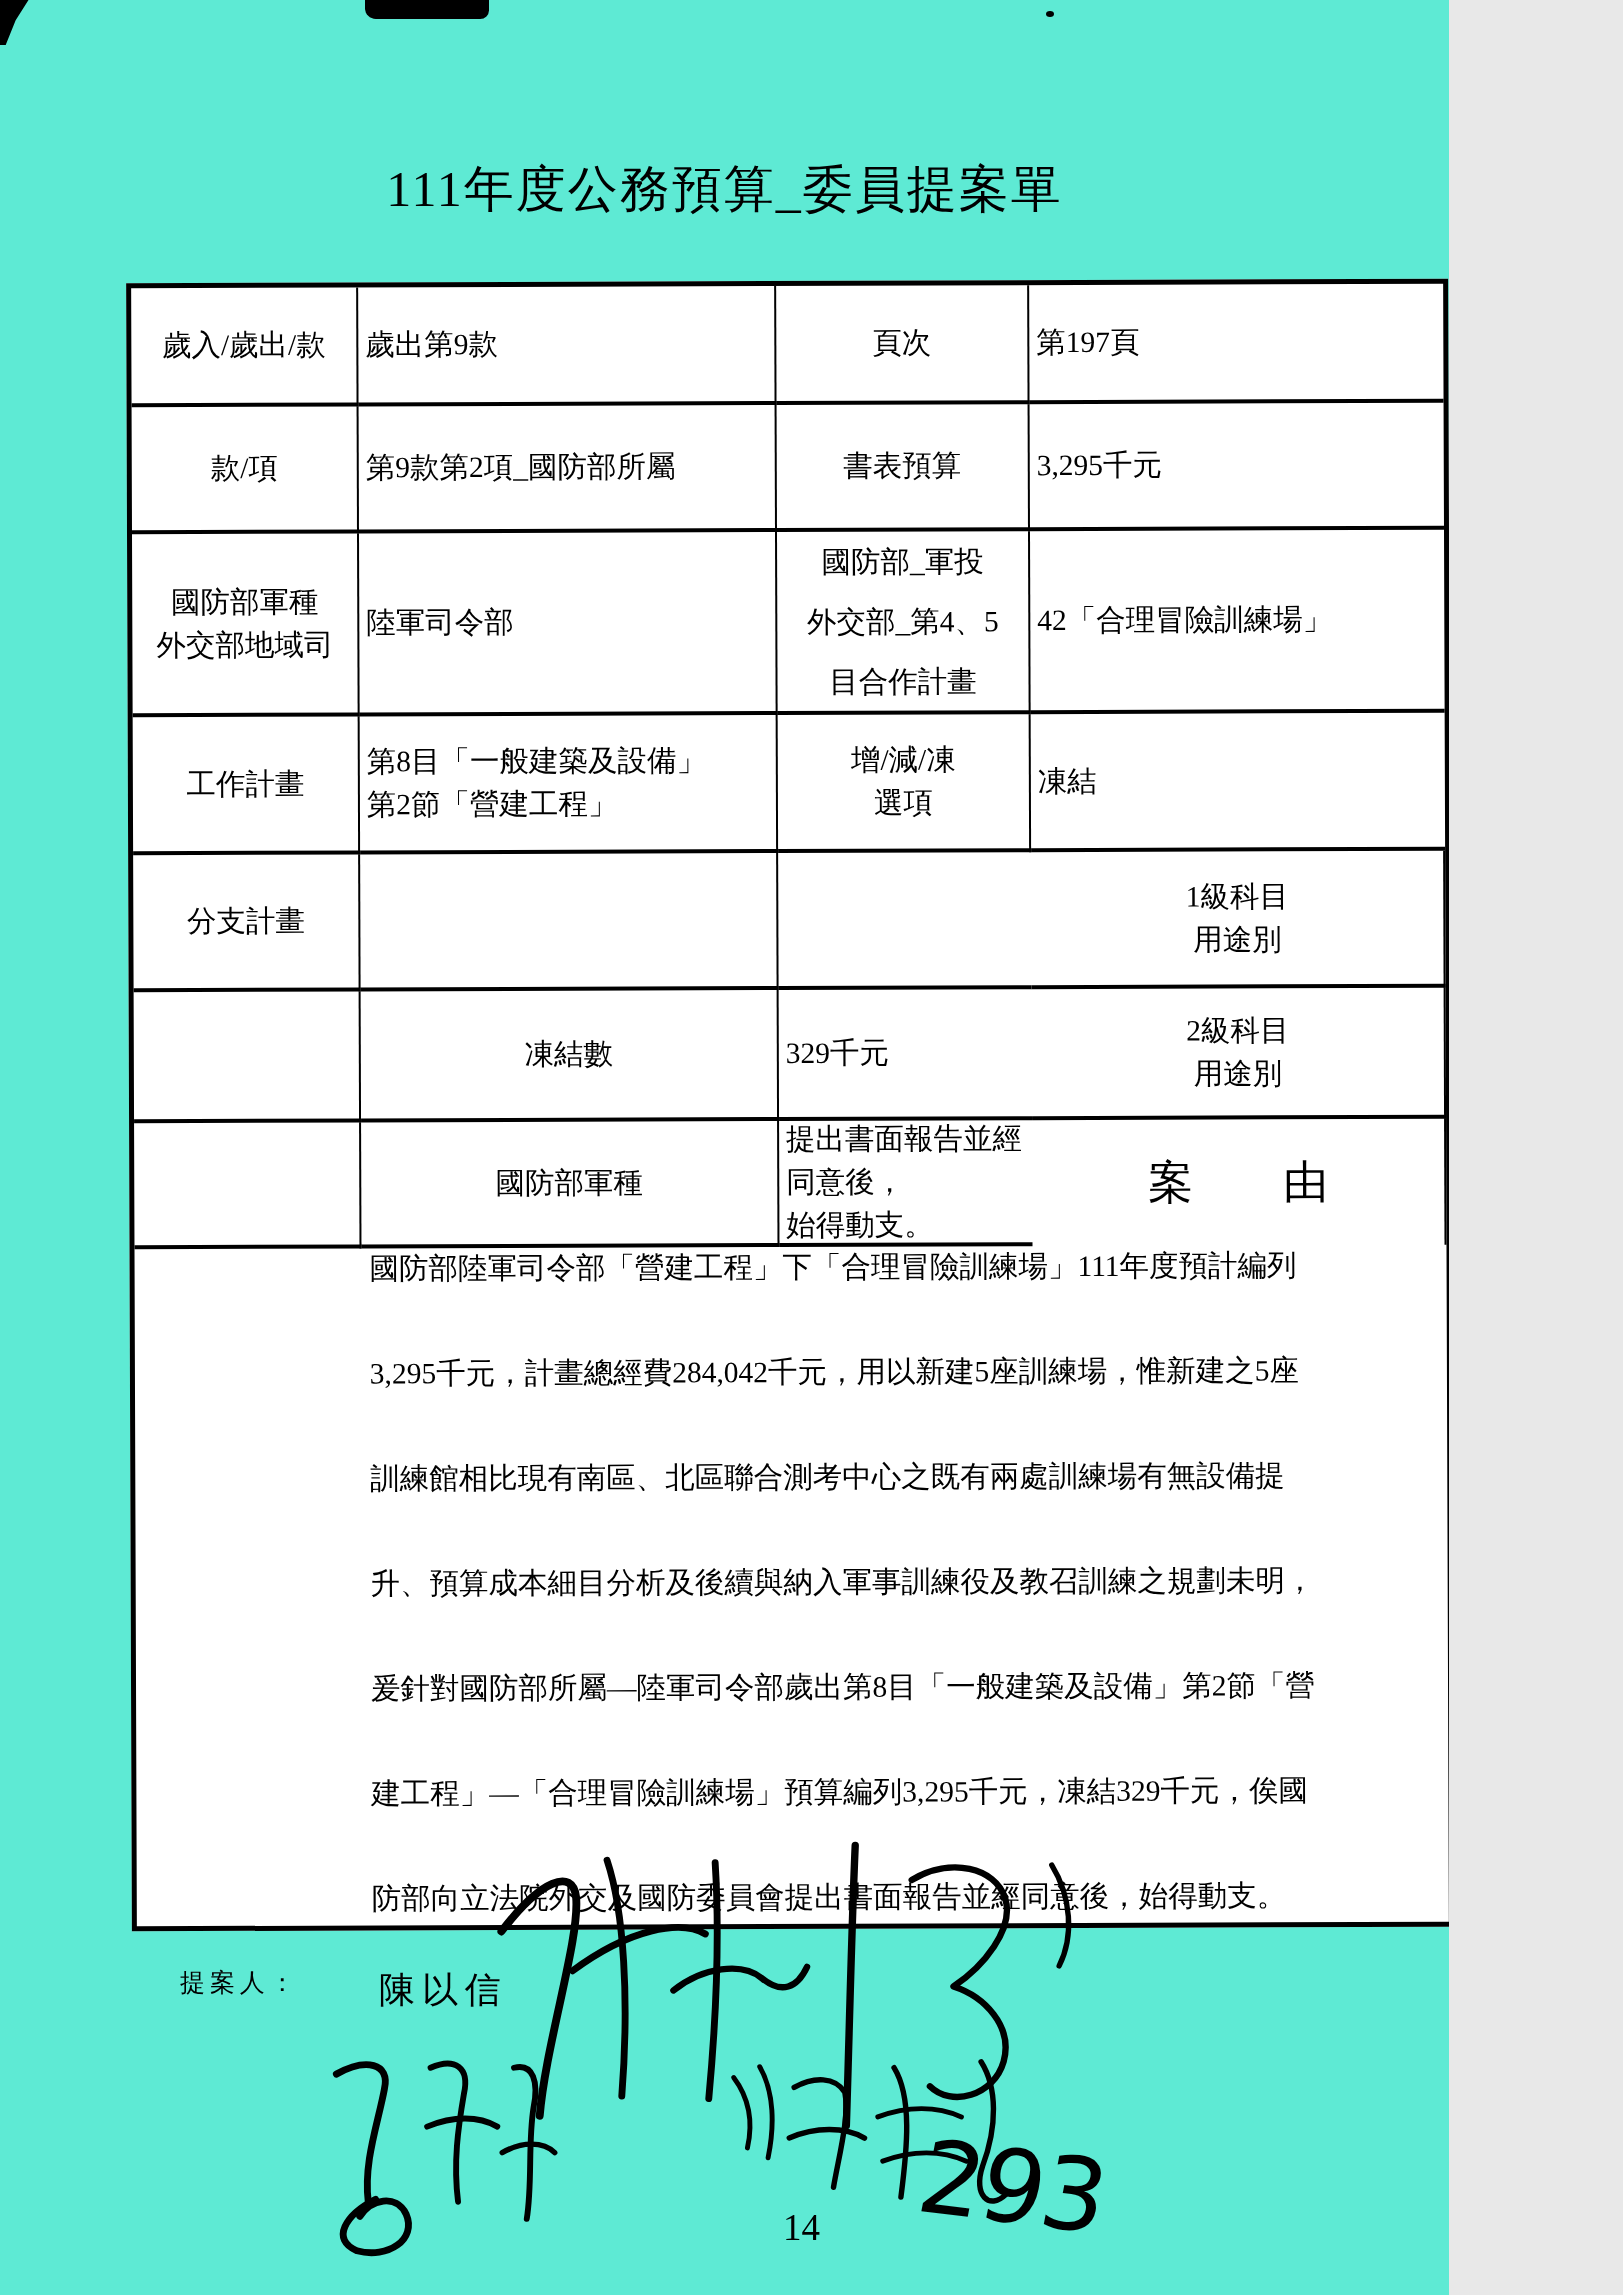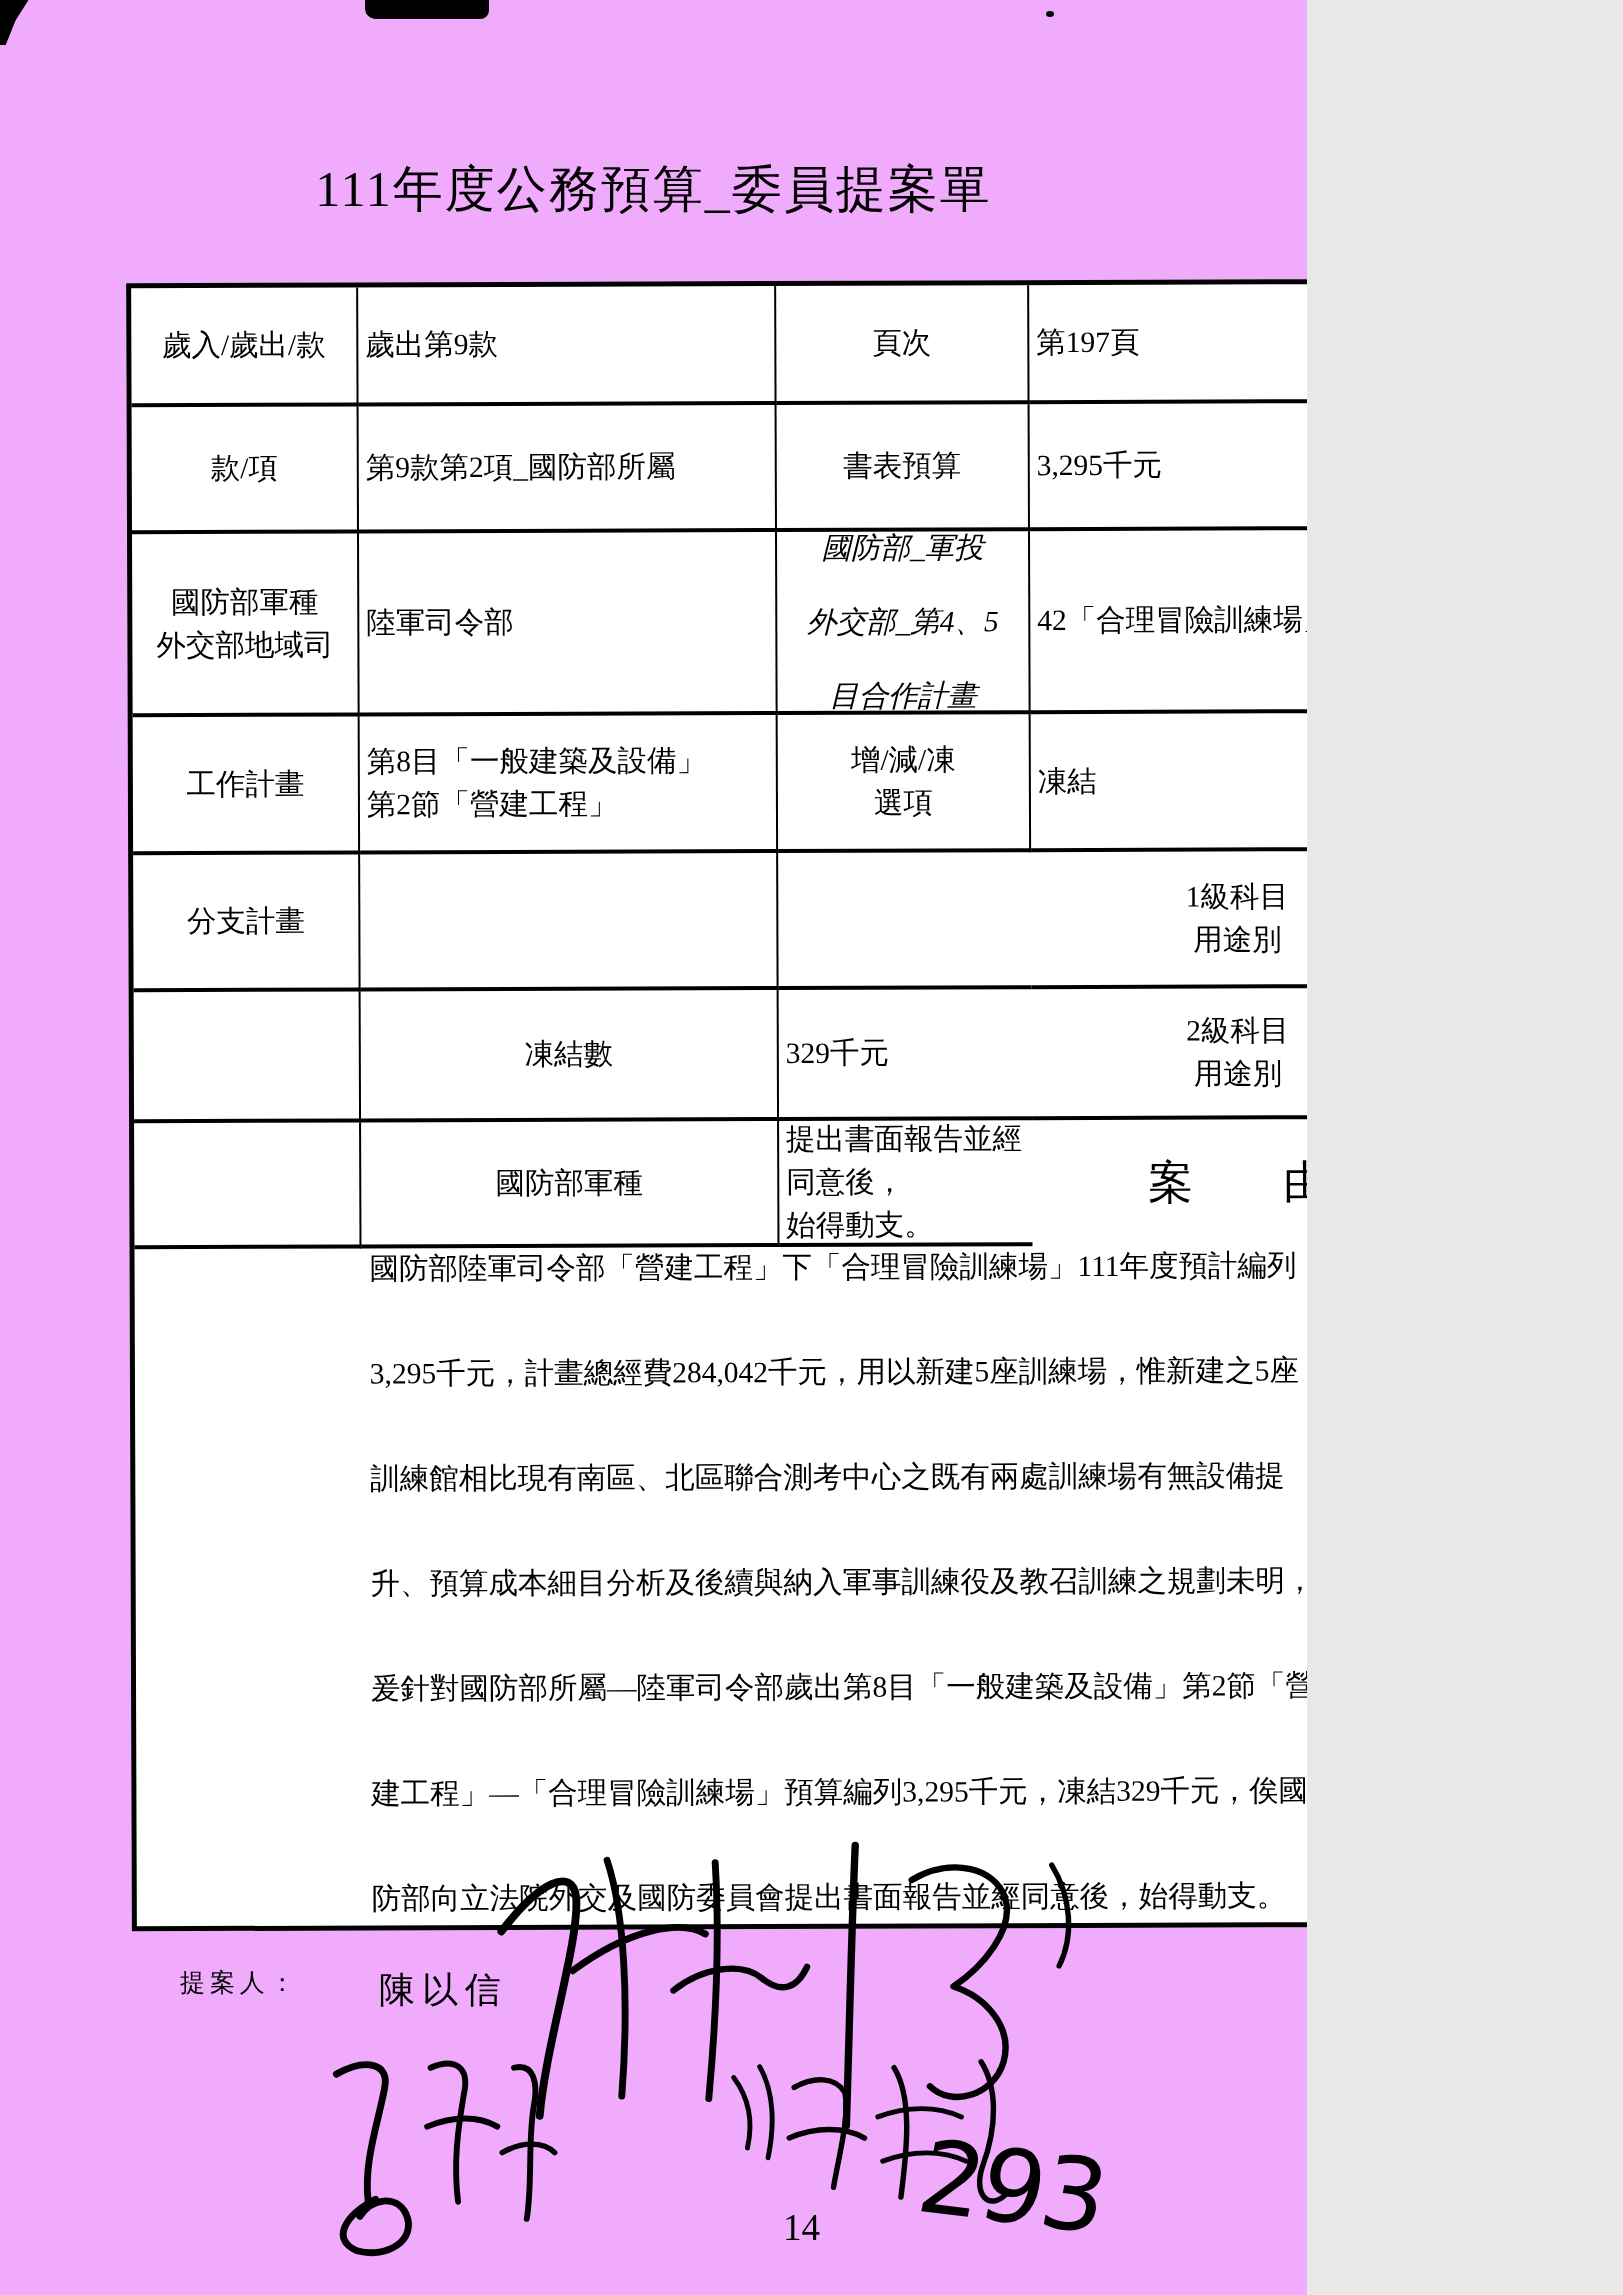--- a/index.html
+++ b/index.html
@@ -1,19 +1,19 @@
 <!DOCTYPE html>
 <html style="font-size:7.9px"><head>
 <meta charset="utf-8">
 <style>
   html,body{margin:0;padding:0;background:#e8e8e8;}
   .page{
     position:relative;
-    width:1307px;height:2295px;
-    background:#f0abfc;
+    width:1449px;height:2295px;
+    background:#5eead4;
     font-family:"Liberation Serif","DejaVu Serif",serif;
     color:#000;
     overflow:hidden;
   }
   
   .artifact{position:absolute;background:#000;}
   .art-corner{left:0;top:0;width:28.5px;height:45px;clip-path:polygon(0 0,100% 0,55% 45%,20% 100%,0 100%);}
   .art-streak{left:365px;top:0;width:124px;height:18.7px;border-radius:0 0 8.8px 10.8px;}
   .art-speck{left:1046px;top:10.8px;width:7.9px;height:5.9px;border-radius:50%;}
 
@@ -36,21 +36,21 @@
     border-bottom:4.4px solid #000;
     box-sizing:border-box;
     display:flex;flex-direction:column;justify-content:center;
     font-size:29.5px;line-height:43px;
     white-space:pre-line;
     overflow:hidden;
   }
   .cell.lab{align-items:center;text-align:center;}
   .cell.val{align-items:flex-start;text-align:left;padding-left:6.9px;}
   .cell.c4{border-right:none;}
-  .cell.small-lh{line-height:74px;font-style:italic;}
+  .cell.small-lh{line-height:60px;}
   .case-label{
     border-right:2.5px solid #000;border-bottom:none;
     display:flex;align-items:center;justify-content:center;
     font-size:45px;box-sizing:border-box;
   }
   .case-cell{
     grid-column:2 / span 3;
     border-bottom:none;border-right:none;
     box-sizing:border-box;
     padding:4.9px 3.9px 0 7.9px;

